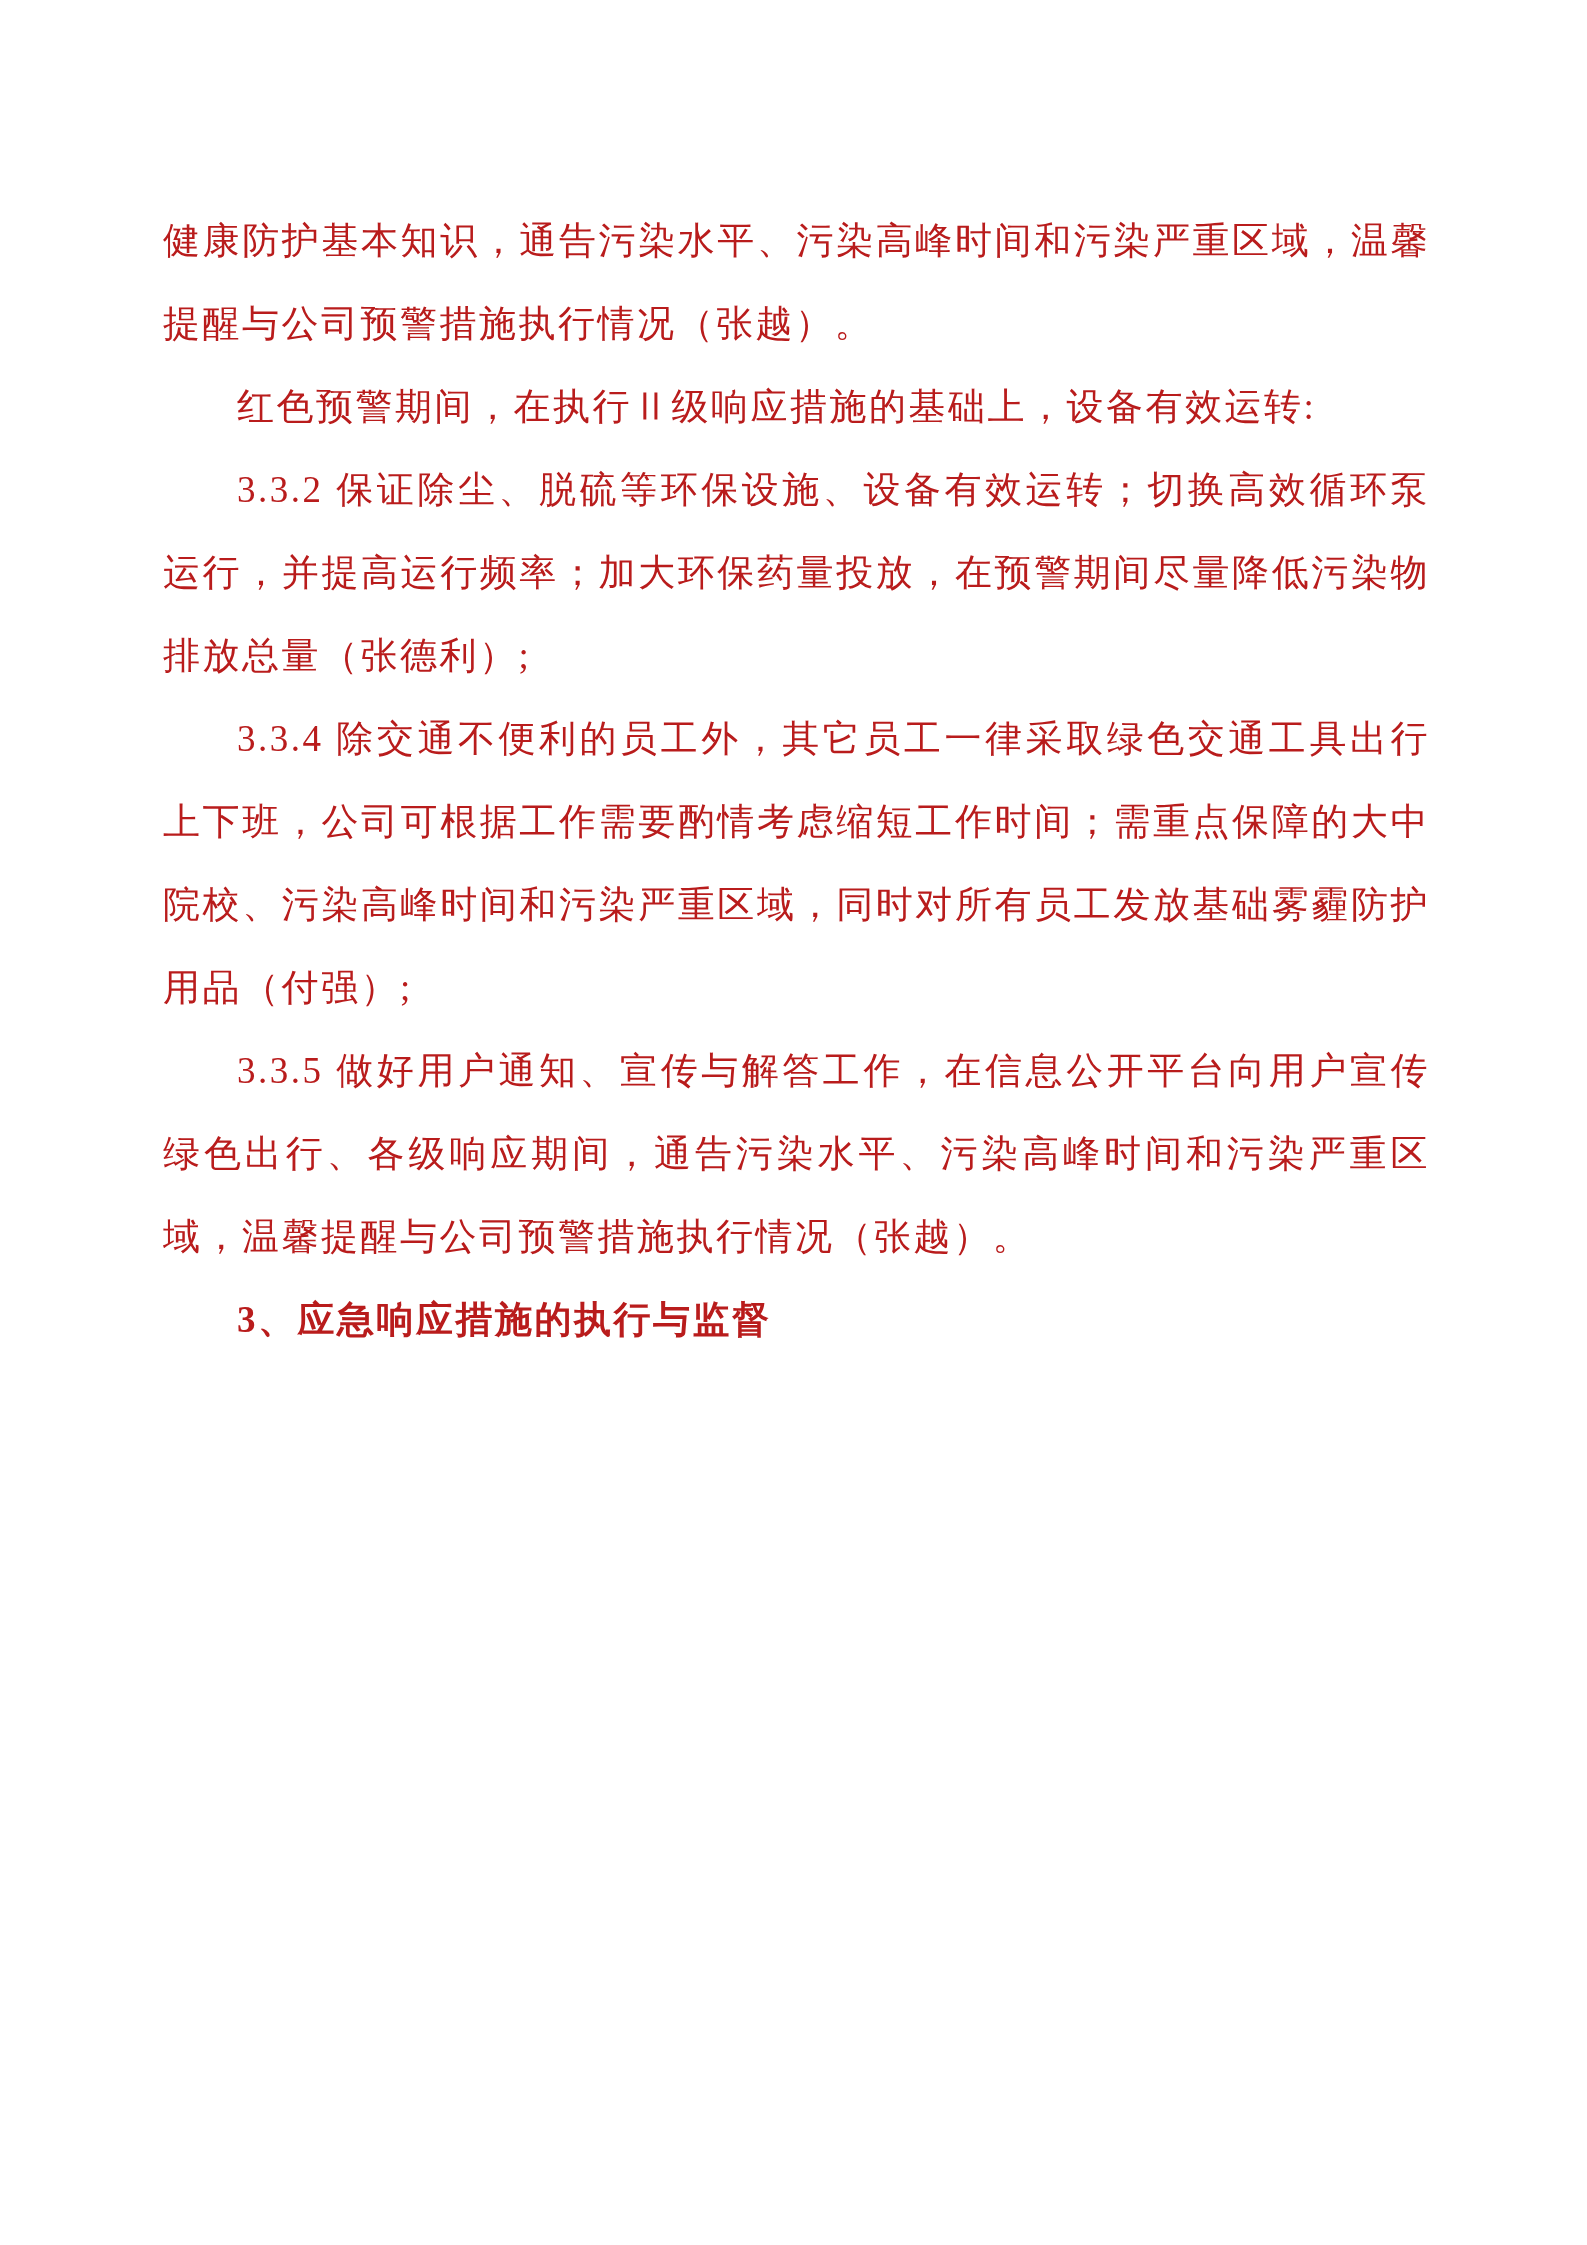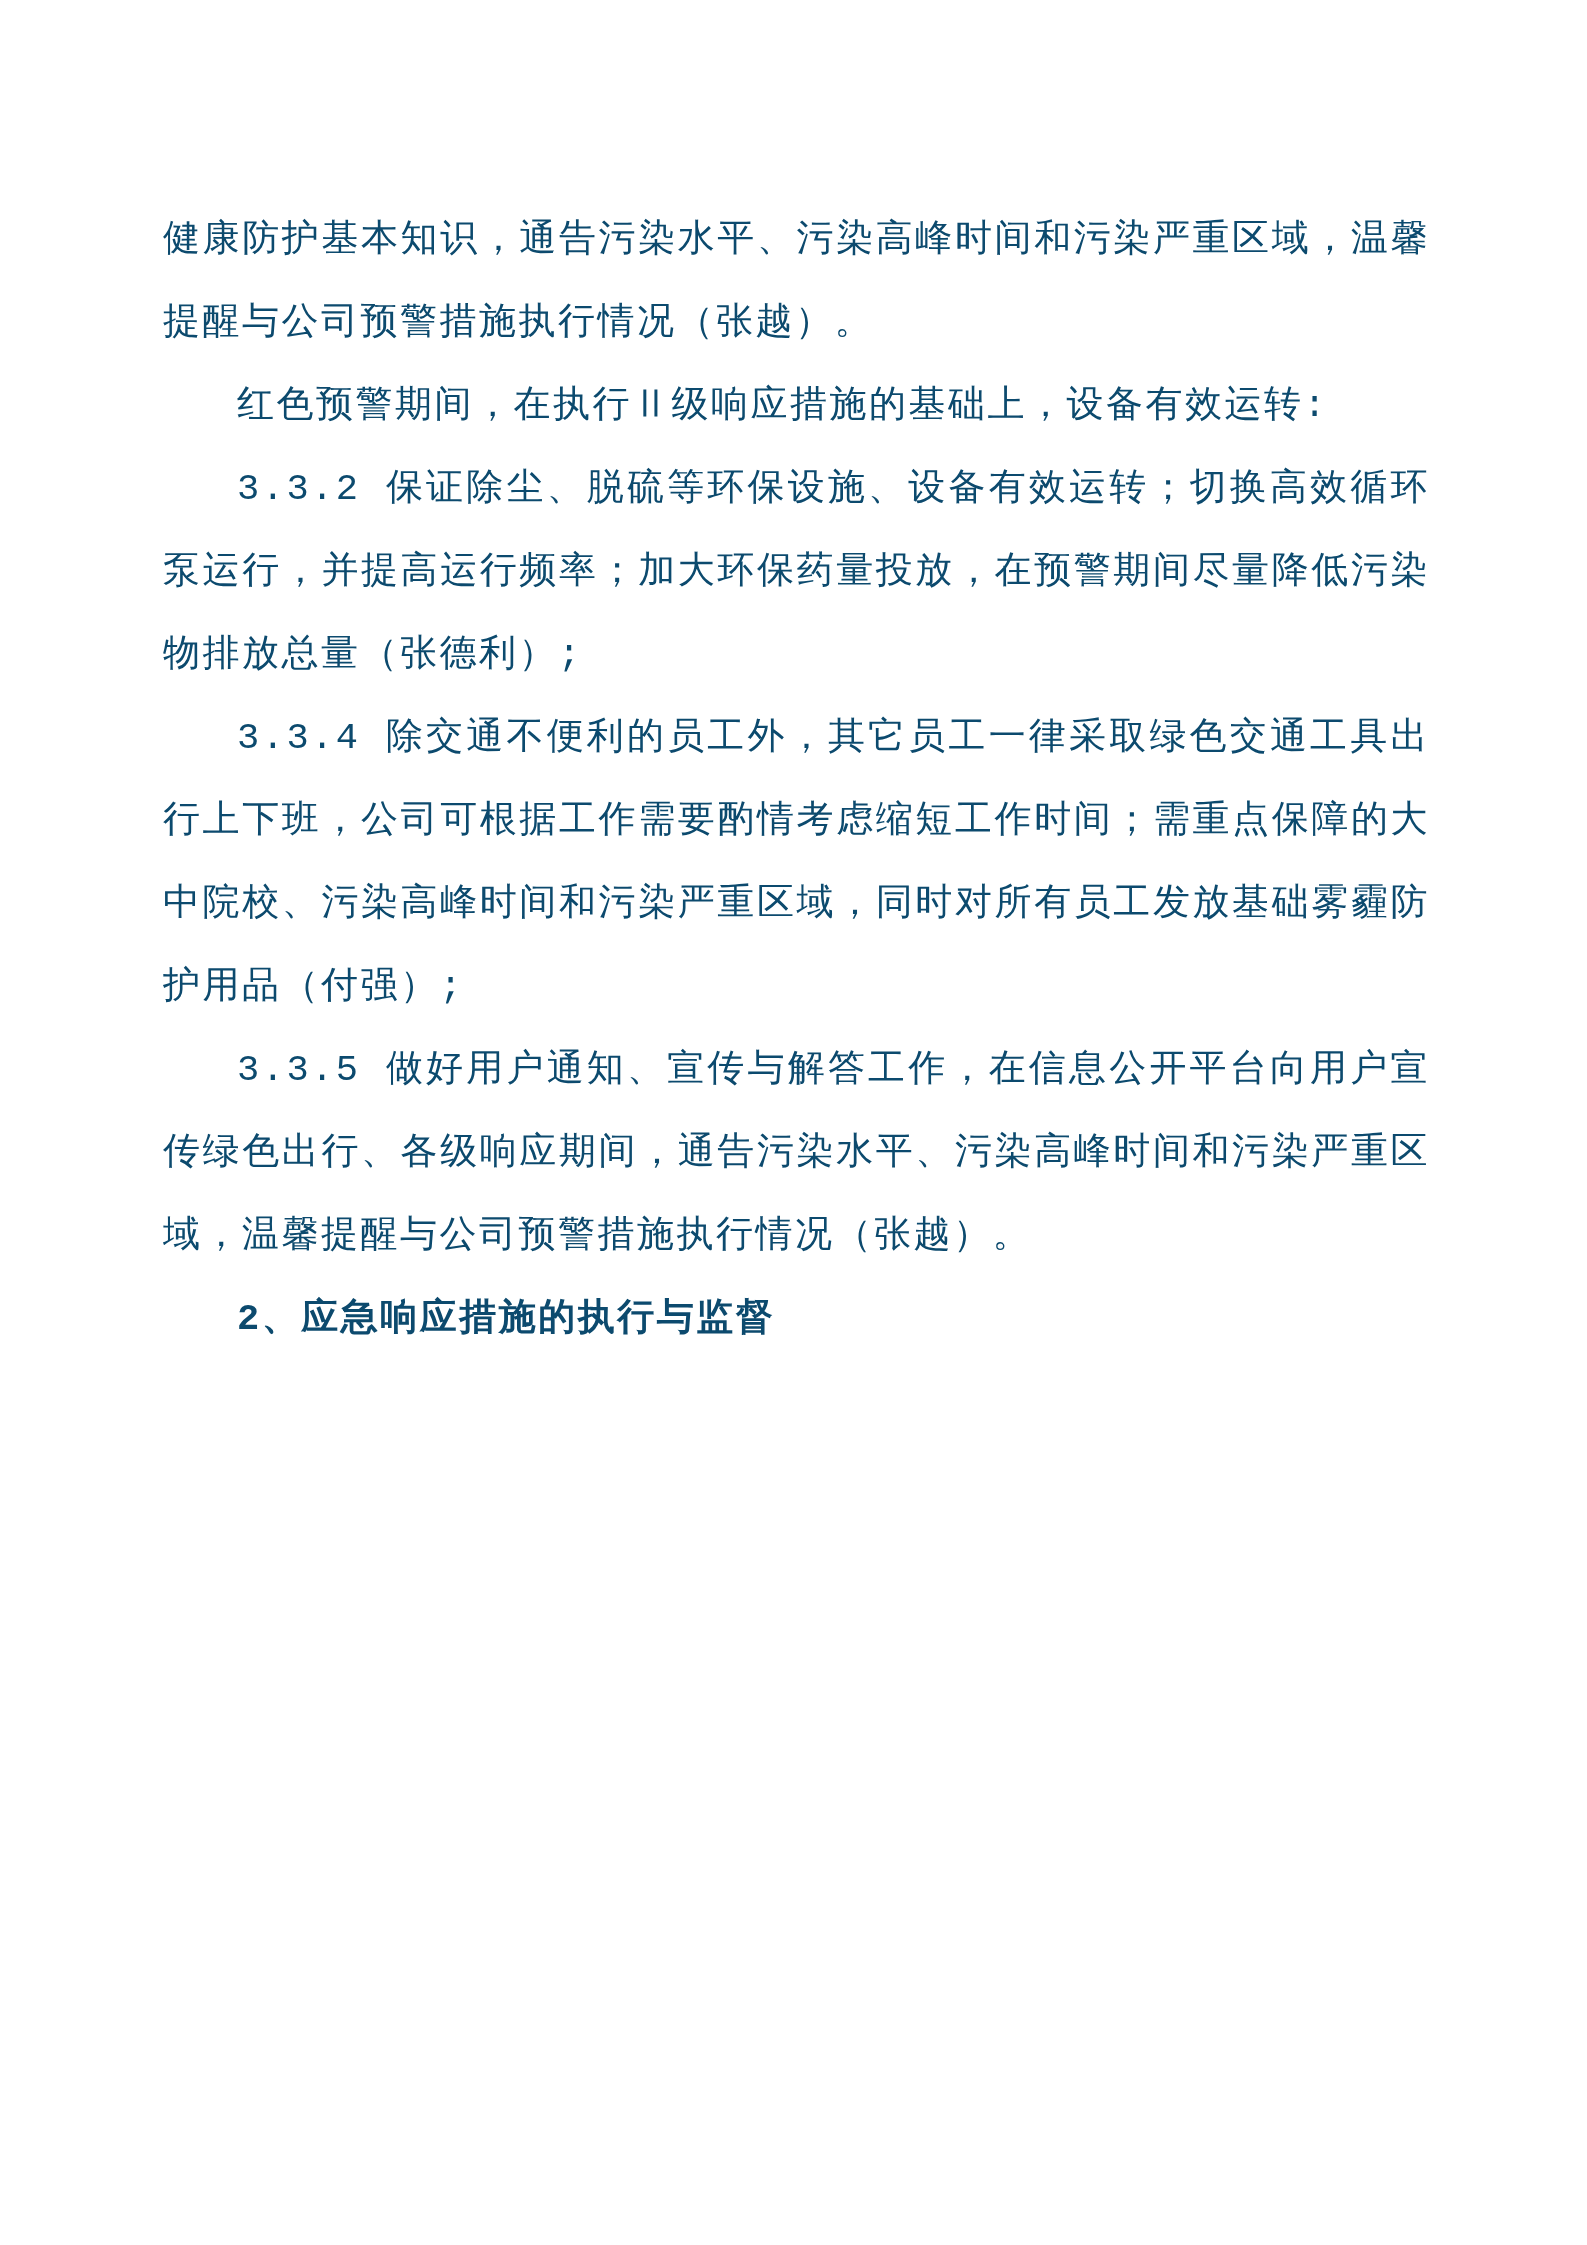--- a/index.html
+++ b/index.html
@@ -15,25 +15,25 @@
     background: #ffffff;
     box-sizing: border-box;
     padding: 199px 157px 0 163px;
     overflow: hidden;
   }
   .doc-body {
     width: 1267px;
   }
   .para {
     margin: 0;
-    font-family: Liberation Mono, monospace;
+    font-family: Liberation Serif, serif;
     font-size: 37px;
     line-height: 83px;
     letter-spacing: 2.5px;
-    color: #0c4a6e;
+    color: #b91c1c;
     text-align: justify;
     text-justify: inter-character;
     text-indent: 74px;
     word-break: normal;
     overflow-wrap: break-word;
   }
   .para.flush {
     text-indent: 0;
   }
   .para.bold {
@@ -52,17 +52,17 @@
     <p class="para">红色预警期间，在执行Ⅱ级响应措施的基础上，设备有效运转:</p>
 
 
     <p class="para">3.3.2 保证除尘、脱硫等环保设施、设备有效运转；切换高效循环泵运行，并提高运行频率；加大环保药量投放，在预警期间尽量降低污染物排放总量（张德利）;</p>
 
 
     <p class="para">3.3.4 除交通不便利的员工外，其它员工一律采取绿色交通工具出行上下班，公司可根据工作需要酌情考虑缩短工作时间；需重点保障的大中院校、污染高峰时间和污染严重区域，同时对所有员工发放基础雾霾防护用品（付强）;</p>
 
     <p class="para">3.3.5 做好用户通知、宣传与解答工作，在信息公开平台向用户宣传绿色出行、各级响应期间，通告污染水平、污染高峰时间和污染严重区域，温馨提醒与公司预警措施执行情况（张越）。</p>
 
-    <p class="para bold">2、应急响应措施的执行与监督</p>
+    <p class="para bold">3、应急响应措施的执行与监督</p>
 
 
   </div>
 </div>
 
 </body></html>

